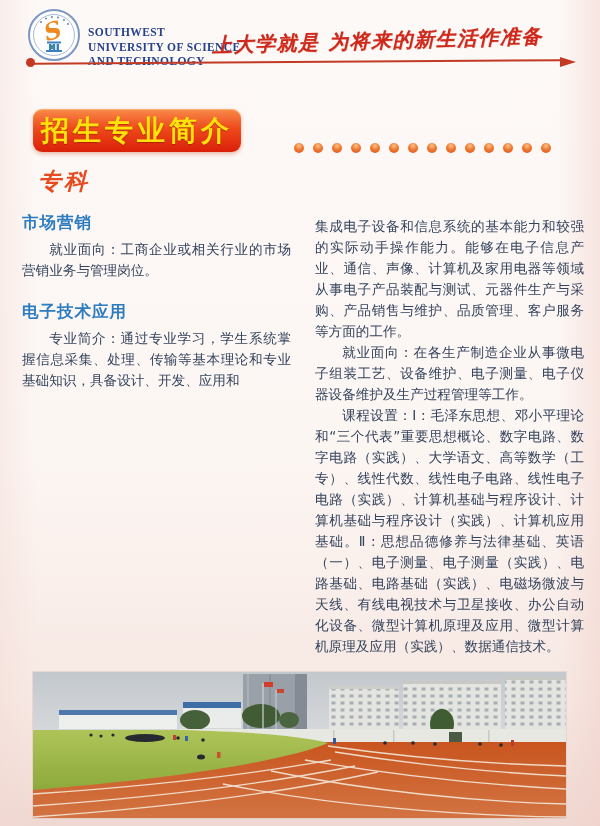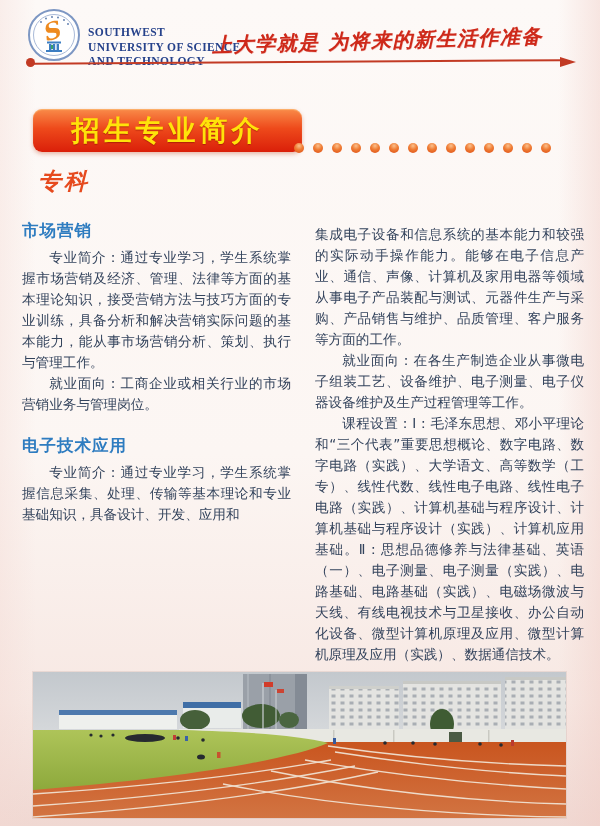--- a/index.html
+++ b/index.html
@@ -32,21 +32,21 @@
   .rule { position:absolute; left:26px; top:55px; width:550px; height:16px; }
   .rule-dot { position:absolute; left:0; top:3px; width:9px; height:9px; border-radius:50%; background:#c23a24; }
   .rule-line { position:absolute; left:7px; top:6px; width:528px; height:2px; background:#c23a24; transform:rotate(-0.4deg); }
   .rule-arrow {
     position:absolute; right:0; top:2px; width:0; height:0;
     border-left:16px solid #c23a24; border-top:5px solid transparent; border-bottom:5px solid transparent;
   }
 
   
   .banner {
-    position:absolute; left:33px; top:109px; width:269px; height:43px;
+    position:absolute; left:33px; top:109px; width:208px; height:43px;
     border-radius:9px;
     background:linear-gradient(180deg,#f98b49 0%,#ee4a1b 45%,#da1f09 100%);
     box-shadow:0 2px 4px rgba(190,60,20,0.35), inset 0 1px 1px rgba(255,220,150,0.5);
     display:flex; align-items:center; justify-content:center;
   }
   .banner-text {
     color:#ffe30a; font-size:28px; font-weight:bold; letter-spacing:4px;
     text-shadow:0 1px 1px rgba(140,20,0,0.55);
   }
   .dots { position:absolute; left:294px; top:143px; display:flex; gap:9px; }
@@ -54,21 +54,21 @@
     width:10px; height:10px; border-radius:50%;
     background:radial-gradient(circle at 50% 28%, #fbc08c 0%, #ef7c33 45%, #dd4d15 100%);
   }
 
   .level {
     position:absolute; left:38px; top:166px;
     color:#e64a1e; font-size:23px; font-weight:bold; font-style:italic; letter-spacing:3px;
   }
 
   
-  .columns { position:absolute; left:22px; top:220px; width:562px; display:flex; gap:24px; }
+  .columns { position:absolute; left:22px; top:212px; width:562px; display:flex; gap:24px; }
   .col { width:275px; }
   .col p {
     color:#33435c; font-size:13.6px; line-height:21px; text-align:justify;
     text-justify:inter-ideograph;
   }
   .col p.indent { text-indent:2em; }
   .col h3 { color:#2e7cc0; font-size:16.5px; font-weight:bold; letter-spacing:1px; margin:0 0 5px 0; }
   .col h3.gap { margin-top:20px; }
   .col-right { padding-top:4px; }
 
@@ -138,21 +138,20 @@
       <span class="dot"></span>
       <span class="dot"></span>
       <span class="dot"></span>
     </div>
 
   <div class="level">专科</div>
 
   <div class="columns">
     <div class="col">
       <h3>市场营销</h3>
-      <p class="indent">专业简介：通过专业学习，学生系统掌握市场营销及经济、管理、法律等方面的基本理论知识，接受营销方法与技巧方面的专业训练，具备分析和解决营销实际问题的基本能力，能从事市场营销分析、策划、执行与管理工作。</p>
       <p class="indent">就业面向：工商企业或相关行业的市场营销业务与管理岗位。</p>
       <h3 class="gap">电子技术应用</h3>
       <p class="indent">专业简介：通过专业学习，学生系统掌握信息采集、处理、传输等基本理论和专业基础知识，具备设计、开发、应用和</p>
     </div>
     <div class="col col-right">
       <p>集成电子设备和信息系统的基本能力和较强的实际动手操作能力。能够在电子信息产业、通信、声像、计算机及家用电器等领域从事电子产品装配与测试、元器件生产与采购、产品销售与维护、品质管理、客户服务等方面的工作。</p>
       <p class="indent">就业面向：在各生产制造企业从事微电子组装工艺、设备维护、电子测量、电子仪器设备维护及生产过程管理等工作。</p>
       <p class="indent">课程设置：Ⅰ：毛泽东思想、邓小平理论和“三个代表”重要思想概论、数字电路、数字电路（实践）、大学语文、高等数学（工专）、线性代数、线性电子电路、线性电子电路（实践）、计算机基础与程序设计、计算机基础与程序设计（实践）、计算机应用基础。Ⅱ：思想品德修养与法律基础、英语（一）、电子测量、电子测量（实践）、电路基础、电路基础（实践）、电磁场微波与天线、有线电视技术与卫星接收、办公自动化设备、微型计算机原理及应用、微型计算机原理及应用（实践）、数据通信技术。</p>
     </div>
   </div>

